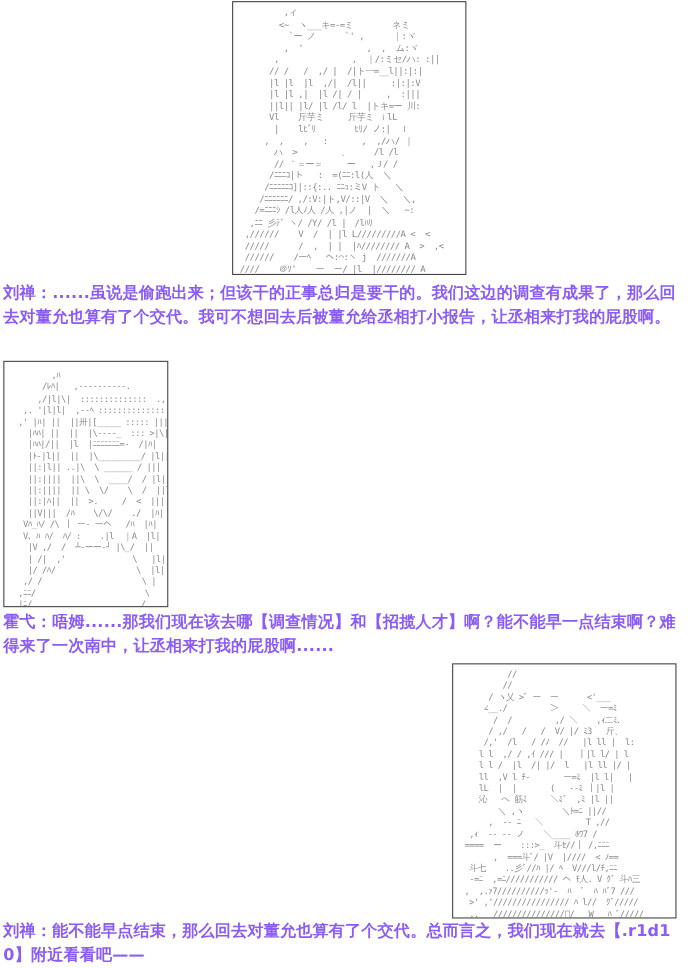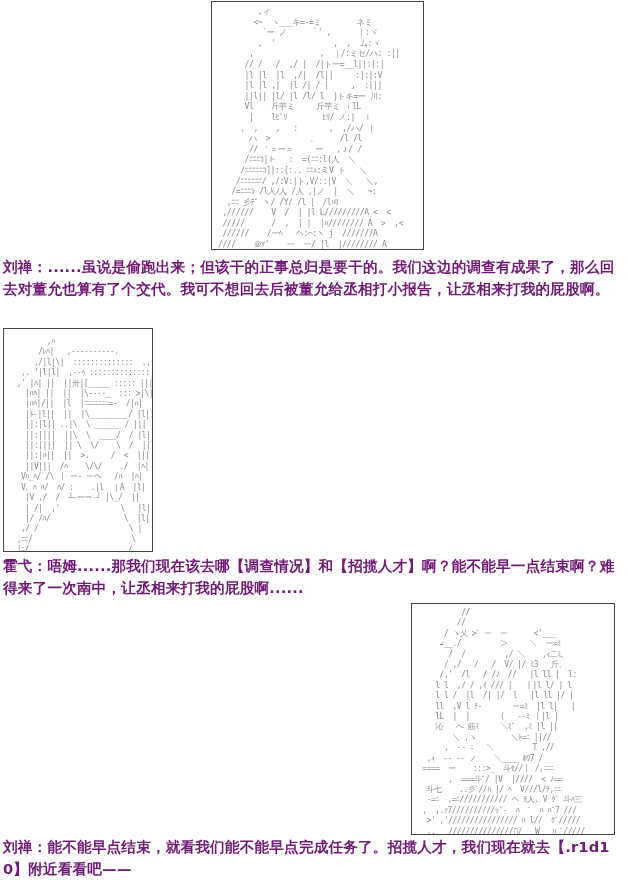--- a/index.html
+++ b/index.html
@@ -30,21 +30,21 @@
     #frame3 pre { font-size: 8px; line-height: 10.4px; padding: 4px 2px 0 6px; }
 
     .dialogue {
       position: absolute;
       left: 3px;
       width: 622px;
       font-family: "DejaVu Sans", "Liberation Sans", sans-serif;
       font-weight: bold;
       font-size: 14.6px;
       line-height: 22px;
-      color: #701a75;
+      color: #8b5cf6;
       letter-spacing: 0.2px;
       word-break: break-all;
     }
     #dlg1 { top: 256px; }
     #dlg2 { top: 555px; }
     #dlg3 { top: 836px; }
     .speaker { }
   </style>
 </head>
 <body>
@@ -136,14 +136,14 @@
   斗七    ..彡ﾞ//ﾊ |/ ﾍ  V///l/ﾁ,ﾆﾆ
   ‐=ﾆ  ,=ﾆ/////////// ヘ ﾓ人. V ｸﾞ 斗ﾊ三
  ,  ,.ｧ7//////////ｯ'‐  ﾊ  ﾞ  ﾊ ﾊﾞ7 ///
   &gt;' ,'//////////////// ﾊ l//  ｸﾞ/////
  _,.  _///////////////ﾞ/   W   ﾊ ﾞ/////
   ,ｨ' ,_////////////////ﾞ/ ,ﾊ/  ﾊ |/////
      ,7////////////  ﾍ_ ,ﾄ-ﾚ ﾊ  ﾊ |/////</pre>
 </div>
 
 <div class="dialogue" id="dlg3">
-  <span class="speaker">刘禅：</span><span>能不能早点结束，就看我们能不能早点完成任务了。招揽人才，我们现在就去【.r1d10】附近看看吧——</span>
+  <span class="speaker">刘禅：</span><span>能不能早点结束，那么回去对董允也算有了个交代。总而言之，我们现在就去【.r1d10】附近看看吧——</span>
 </div>
 
 </body></html>

